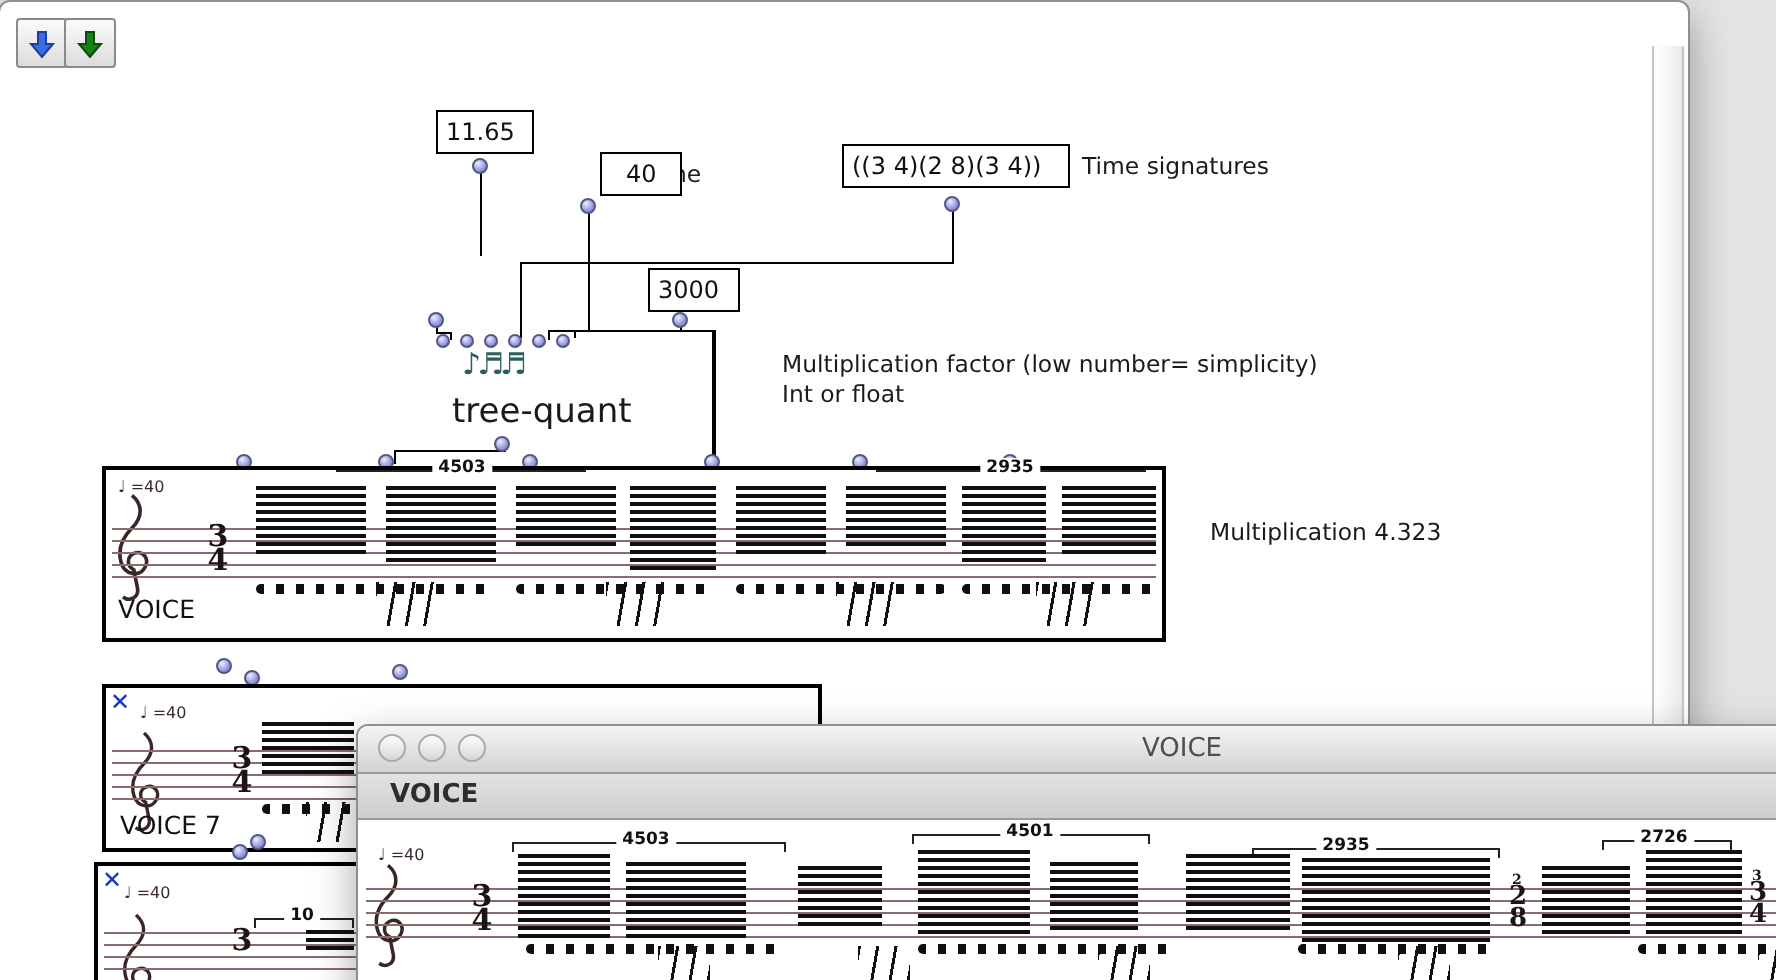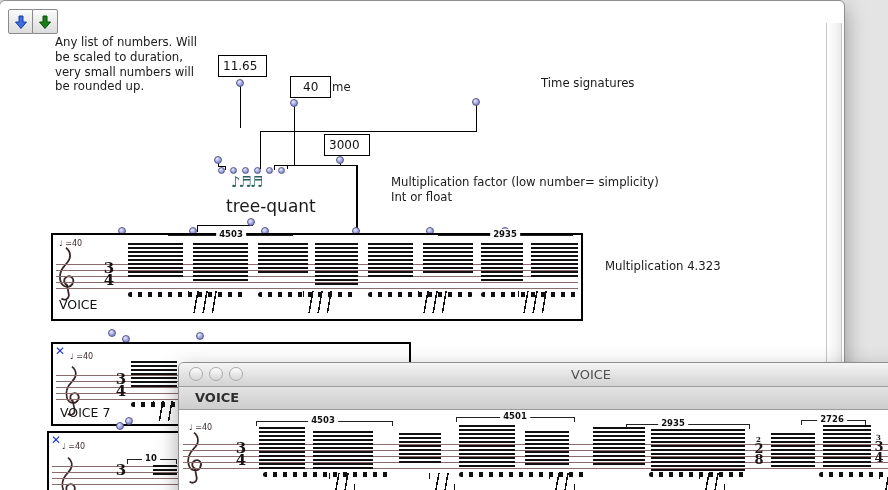--- a/index.html
+++ b/index.html
@@ -79,32 +79,29 @@
     <svg width="16" height="16" viewBox="0 0 16 16">
       <path d="M6 2 H10 V8 H13.5 L8 14.5 L2.5 8 H6 Z" fill="#3b6ce0" stroke="#1b3da0" stroke-width="1"></path>
     </svg>
   </div>
   <div class="toolbtn" style="left:32px;top:8px;">
     <svg width="16" height="16" viewBox="0 0 16 16">
       <path d="M6 2 H10 V8 H13.5 L8 14.5 L2.5 8 H6 Z" fill="#178017" stroke="#0a4d0a" stroke-width="1"></path>
     </svg>
   </div>
 
-  <div class="comment" style="left:55px;top:34px;width:210px;">Any list of numbers. Will
-be scaled to duration,
-very small numbers will
-be rounded up.</div>
   <div class="comment" style="left:322px;top:79px;">Time</div>
   <div class="comment" style="left:541px;top:75px;">Time signatures</div>
   <div class="comment" style="left:391px;top:174px;">Multiplication factor (low number= simplicity)
 Int or float</div>
   <div class="comment" style="left:605px;top:258px;">Multiplication 4.323</div>
 
   <div class="pbox" style="left:218px;top:54px;width:39px;">11.65</div>
-  <div class="pbox" style="left:290px;top:75px;width:23px;padding-left:12px;">40</div>
+  <div class="pbox" style="left:300px;top:75px;width:23px;padding-left:12px;">40</div>
+  <div class="pbox" style="left:421px;top:71px;width:104px;">((3 4)(2 8)(3 4))</div>
   <div class="pbox" style="left:324px;top:133px;width:36px;">3000</div>
 
   <div class="wire" style="left:240px;top:82px;width:1px;height:45px;"></div>
   <div class="wire" style="left:294px;top:100px;width:1px;height:64px;"></div>
   <div class="wire" style="left:274px;top:164px;width:21px;height:1px;"></div>
   <div class="wire" style="left:274px;top:164px;width:1px;height:5px;"></div>
   <div class="wire" style="left:476px;top:101px;width:1px;height:29px;"></div>
   <div class="wire" style="left:260px;top:130px;width:217px;height:1px;"></div>
   <div class="wire" style="left:260px;top:130px;width:1px;height:38px;"></div>
   <div class="wire" style="left:218px;top:159px;width:1px;height:6px;"></div>

